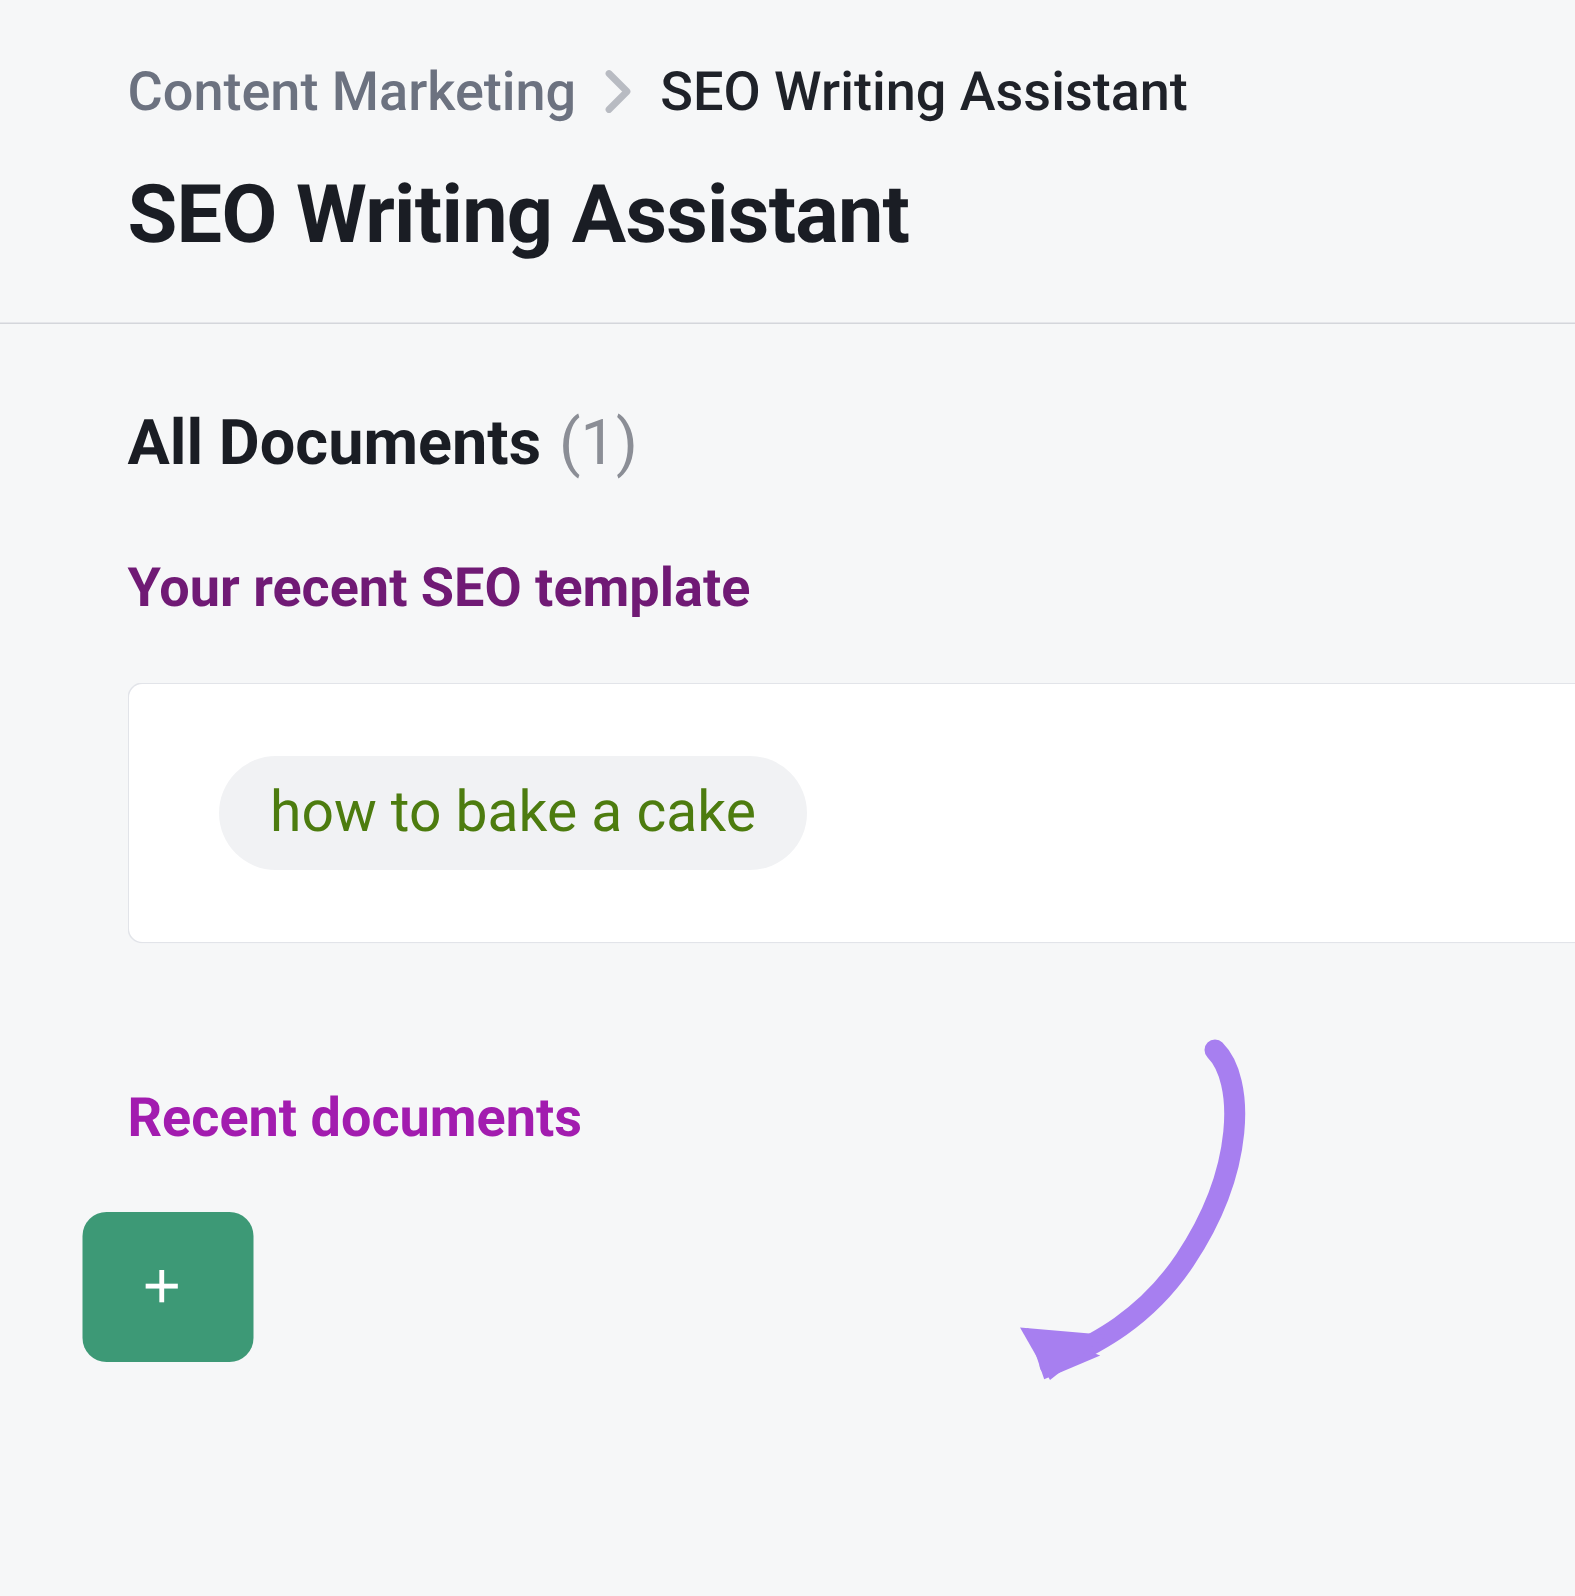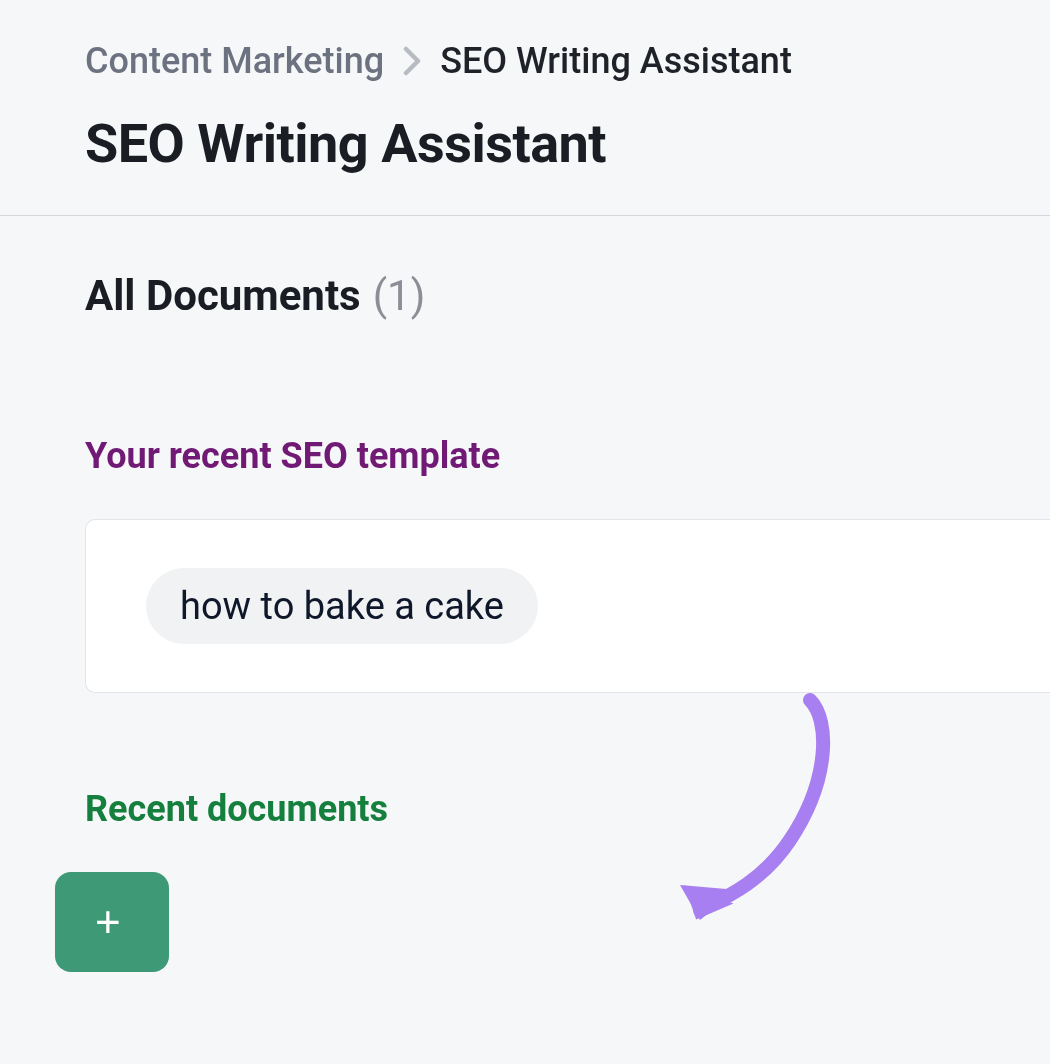--- a/index.html
+++ b/index.html
@@ -54,21 +54,21 @@
     .content-section {
       padding: 55px 0 0 85px;
     }
     .all-docs-heading {
       font-size: 42px;
       font-weight: 700;
       color: #1a1d24;
       display: flex;
       align-items: center;
       gap: 12px;
-      margin-bottom: 115px;
+      margin-bottom: 51px;
     }
     .all-docs-count {
       color: #8b8e96;
       font-weight: 400;
     }
     .section-heading {
       font-size: 36px;
       font-weight: 700;
       color: #701a75;
       margin-bottom: 42px;
@@ -80,30 +80,30 @@
       border-right: none;
       border-top-right-radius: 0;
       border-bottom-right-radius: 0;
       padding: 48px 0 48px 60px;
       margin-bottom: 95px;
       width: calc(100% + 0px);
     }
     .template-chip {
       display: inline-block;
       background: #f1f2f4;
-      color: #0f172a;
+      color: #4d7c0f;
       font-size: 38px;
       font-weight: 400;
       padding: 16px 34px;
       border-radius: 40px;
     }
     .recent-heading {
       font-size: 36px;
       font-weight: 700;
-      color: #15803d;
+      color: #a21caf;
       margin-bottom: 42px;
     }
     .analyze-button {
       display: inline-flex;
       align-items: center;
       gap: 30px;
       background: #3d9976;
       color: #ffffff;
       font-size: 42px;
       font-weight: 600;

